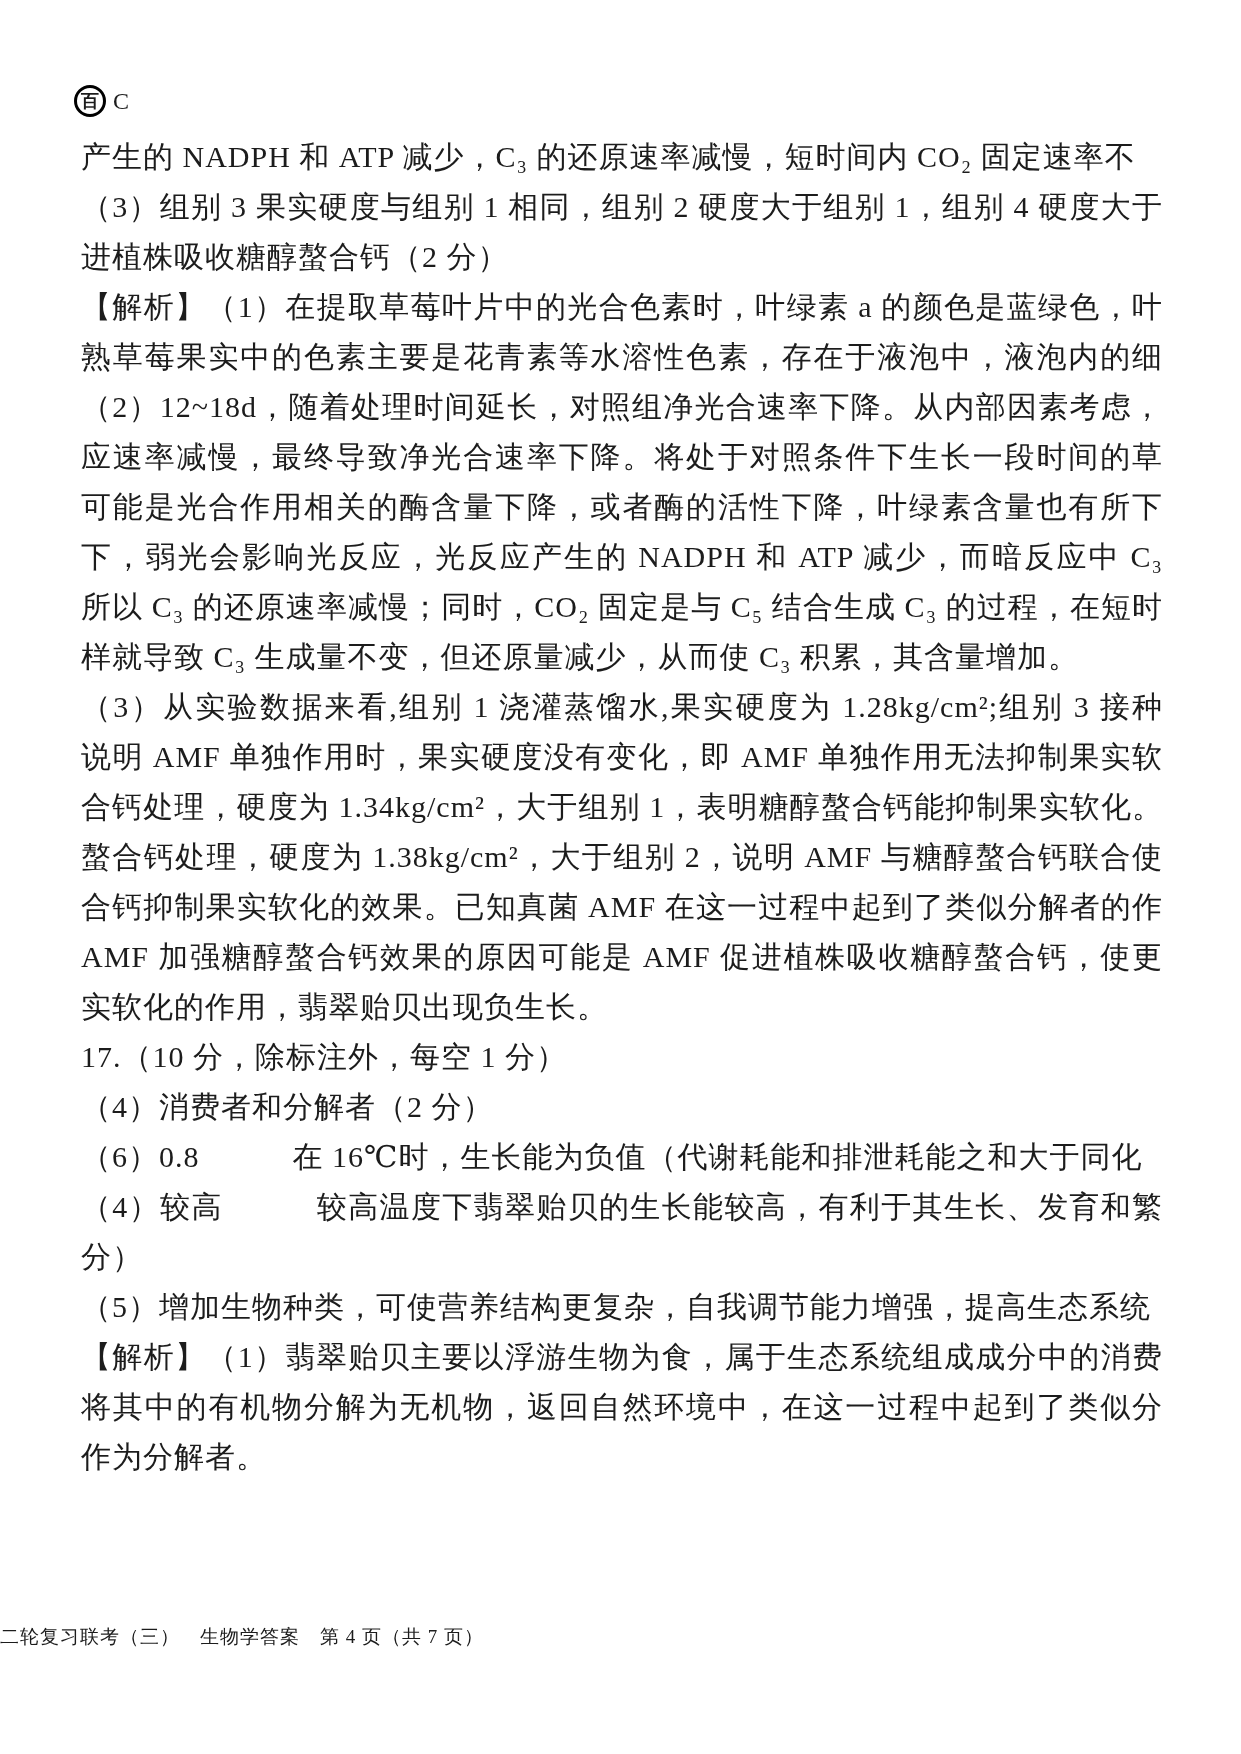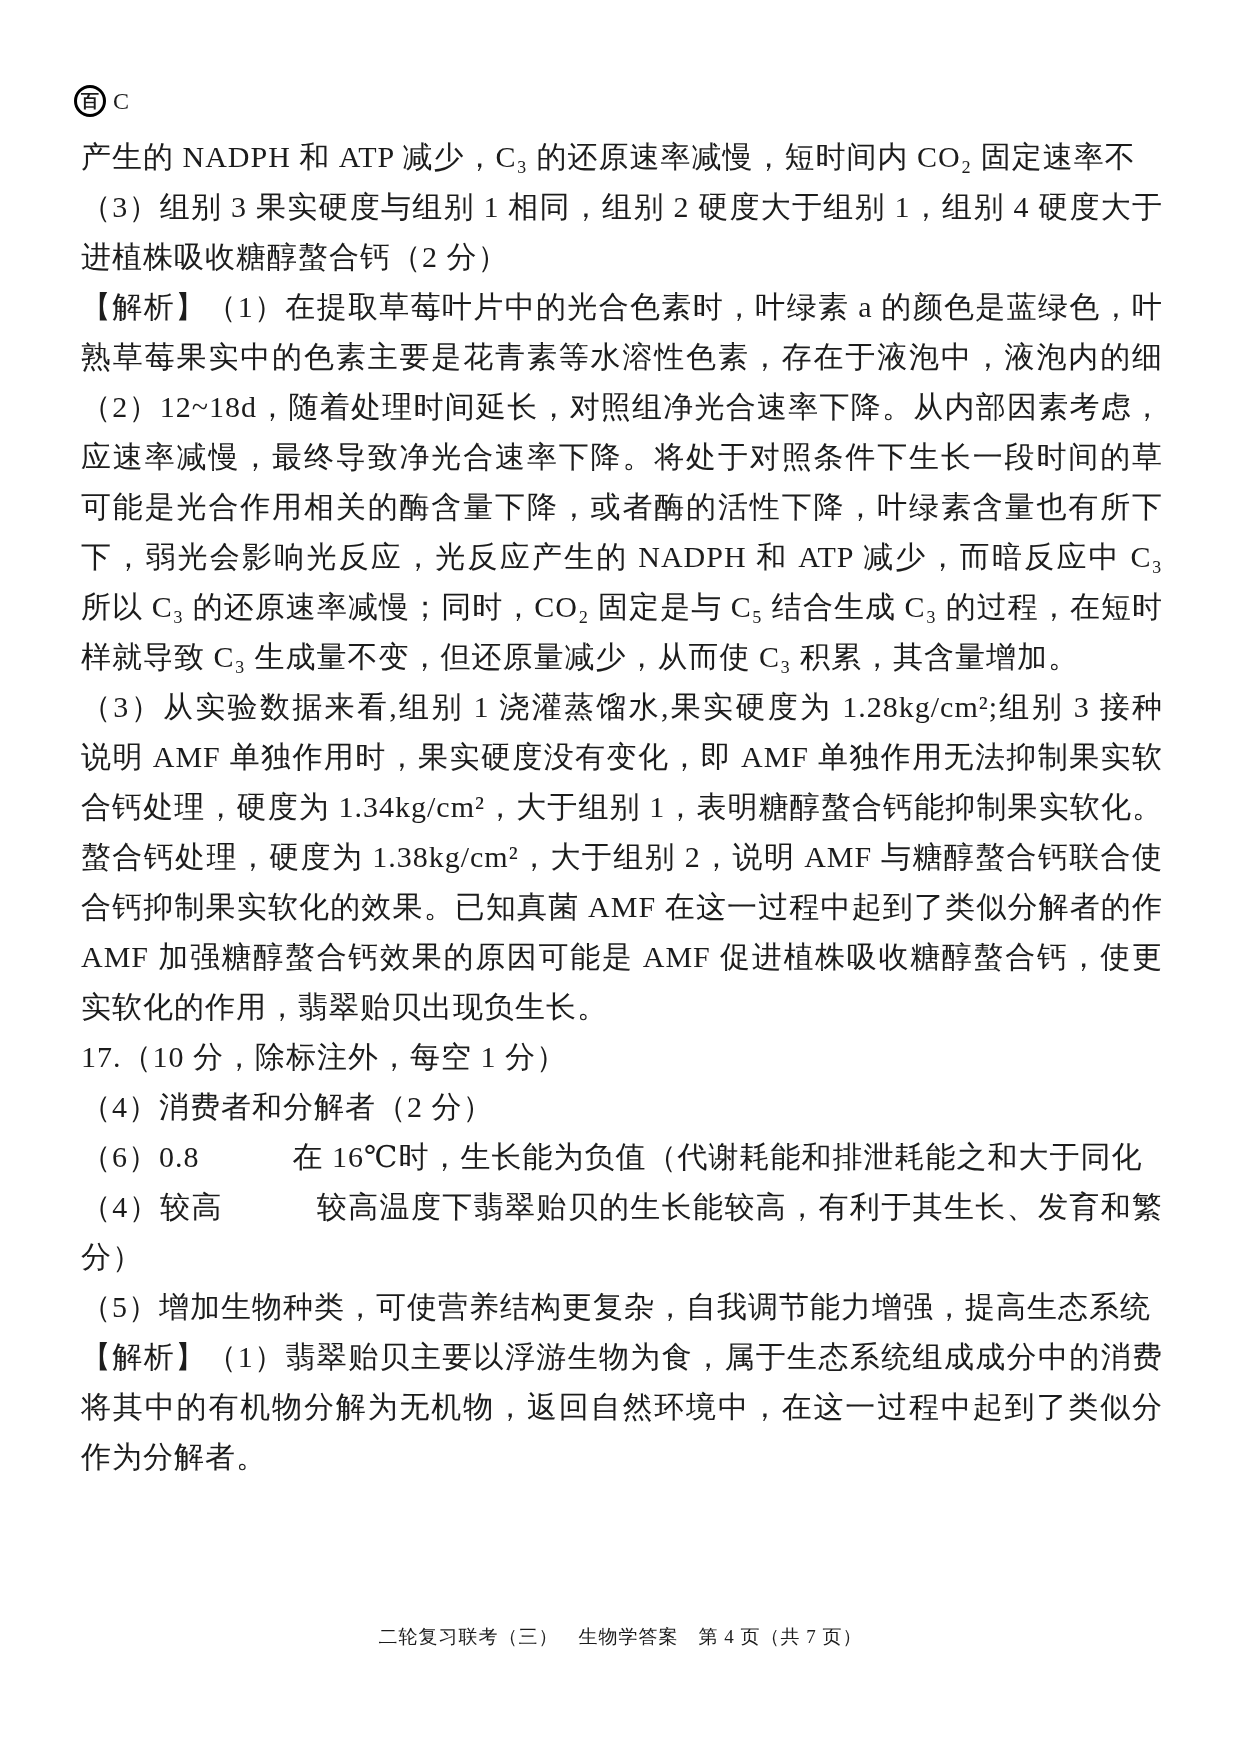--- a/index.html
+++ b/index.html
@@ -41,21 +41,20 @@
     overflow:hidden;
   }
   .line.j {
     text-align:justify;
     text-align-last:justify;
   }
 
   
   .footer {
     position:absolute; left:0; right:0; top:1612px;
-    text-align:center;
     font-size:19px;
     letter-spacing:1px;
     line-height:50px;
   }
 </style>
 </head>
 <body>
 
 <div class="page">
 

